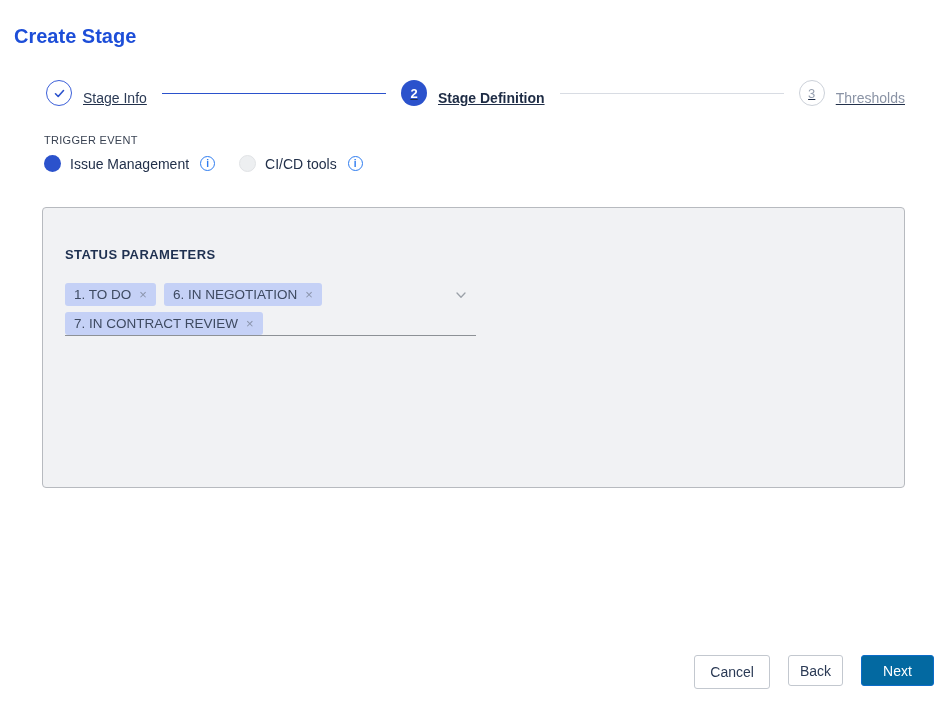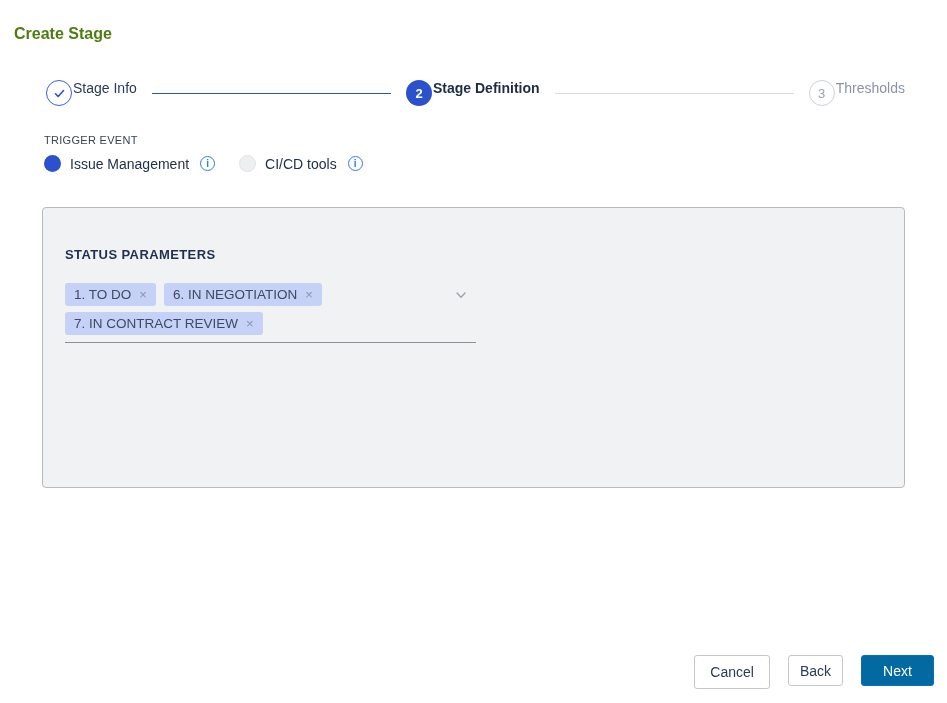--- a/index.html
+++ b/index.html
@@ -8,29 +8,29 @@
     width: 947px; height: 703px;
     position: relative;
     background: #ffffff;
     font-family: "Liberation Sans", sans-serif;
     color: #22304a;
     overflow: hidden;
   }
 
   .page-title {
     position: absolute; left: 14px; top: 25px;
-    font-size: 16px; font-weight: 700; color: #4d7c0f;
+    font-size: 20px; font-weight: 700; color: #1d4ed8;
   }
 
   
   .stepper {
     position: absolute; left: 46px; right: 42px; top: 80px; height: 26px;
     display: flex; align-items: center;
   }
-  .step { display: flex; align-items: flex-start; gap: 1px; white-space: nowrap; }
+  .step { display: flex; align-items: flex-end; gap: 11px; white-space: nowrap; text-decoration: underline; }
   .step-circle {
     width: 26px; height: 26px; border-radius: 50%;
     display: flex; align-items: center; justify-content: center;
     font-size: 13px; flex: 0 0 26px;
   }
   .step-circle.completed { border: 1.5px solid #3b5fd9; background: #fff; }
   .step-circle.current { background: #2b52cc; color: #ffffff; font-weight: 700; }
   .step-circle.upcoming { border: 1px solid #ccd1d9; color: #97a0b0; background: #fff; }
   .step-label { font-size: 14px; color: #2b3a55; }
   .step-label.current { font-weight: 700; color: #1d2b44; }
@@ -61,21 +61,21 @@
   .panel {
     position: absolute; left: 42px; top: 207px; width: 863px; height: 281px;
     background: #f1f2f4; border: 1px solid #b7babf; border-radius: 4px;
     padding: 39px 22px 0 22px;
   }
   .panel-label {
     font-size: 13px; font-weight: 700; color: #1e3050; letter-spacing: 0.4px;
   }
   .multiselect {
     position: relative; width: 411px; margin-top: 21px;
-    padding-bottom: 7px; border-bottom: 1px solid #8d9196; cursor: pointer;
+    border-bottom: 1px solid #8d9196; cursor: pointer;
   }
   .chips { display: flex; flex-wrap: wrap; gap: 6px 8px; width: 375px; }
   .chip {
     display: inline-flex; align-items: center; gap: 8px;
     background: #c5d1f6; color: #3e4a61;
     font-size: 13.5px; height: 23px; padding: 0 9px; border-radius: 3px;
     white-space: nowrap;
   }
   .chip-x { color: #8a94ab; font-size: 13px; cursor: pointer; line-height: 1; }
   .chevron {

